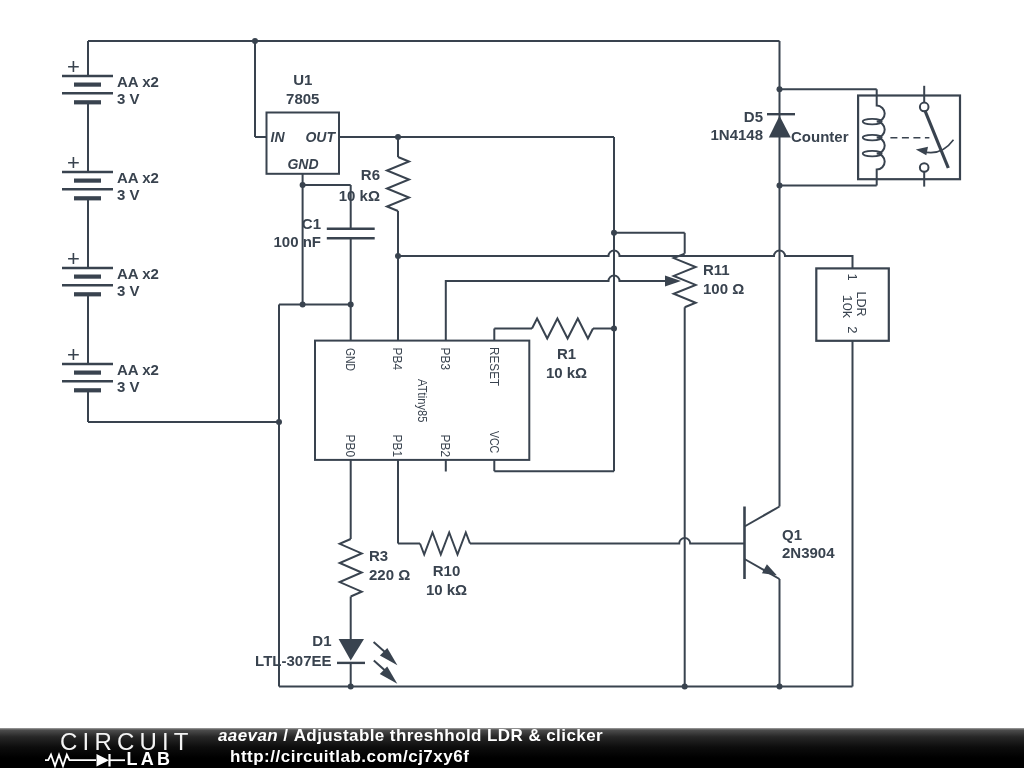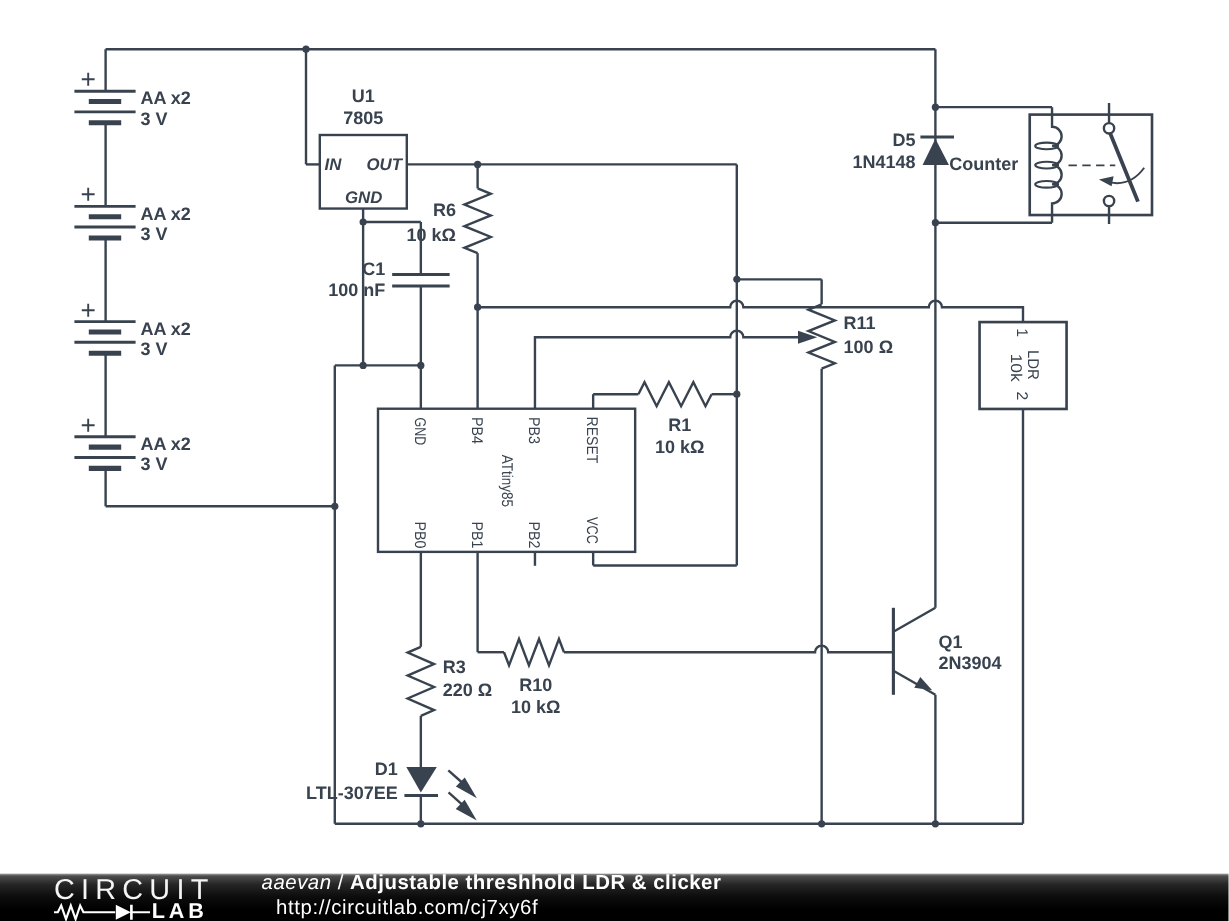--- a/index.html
+++ b/index.html
@@ -1,17 +1,17 @@
 <!DOCTYPE html>
 <html><head><meta charset="utf-8">
 <style>
 html,body{margin:0;padding:0;background:#fff;}
 #page{position:relative;width:1024px;height:768px;overflow:hidden;background:#fff;font-family:"Liberation Sans",sans-serif;}
 #footer{position:absolute;left:0;top:728px;width:1024px;height:40px;background:linear-gradient(180deg,#a4a4a4 0px,#4d4d4d 2px,#262626 9px,#0d0d0d 19px,#000 30px);}
-.ft{position:absolute;color:#fff;white-space:nowrap;}
+.ft{position:absolute;color:#fff;white-space:nowrap;font-weight:bold;}
 </style></head>
 <body>
 <div id="page">
 
 <svg width="1024" height="768" viewBox="0 0 1024 768">
 <rect x="0" y="0" width="1024" height="768" fill="#fff"></rect>
 
 <line x1="88" y1="41" x2="779.5" y2="41" stroke="#39434F" stroke-width="2"></line>
 
 <line x1="255" y1="41" x2="255" y2="137" stroke="#39434F" stroke-width="2"></line>
@@ -270,21 +270,21 @@
 
 <text transform="translate(847.5,326.3) rotate(90)" fill="#39434F" style="font-family:&quot;Liberation Sans&quot;,sans-serif;font-size:13px;font-weight:normal;">2</text>
 
 <text transform="translate(856.6,291.6) rotate(90)" fill="#39434F" textLength="25" lengthAdjust="spacingAndGlyphs" style="font-family:&quot;Liberation Sans&quot;,sans-serif;font-size:13px;font-weight:normal;">LDR</text>
 
 <text transform="translate(842.6,294.7) rotate(90)" fill="#39434F" textLength="23.4" lengthAdjust="spacingAndGlyphs" style="font-family:&quot;Liberation Sans&quot;,sans-serif;font-size:13px;font-weight:normal;">10k</text>
 </svg>
 
 <div id="footer"></div>
 
-<div class="ft" style="left:45px;top:728.3px;font-size:24px;letter-spacing:5.2px;font-weight:normal;color:#f4f4f4;text-align:center;">CIRCUIT</div>
+<div class="ft" style="left:60px;top:728.3px;font-size:24px;letter-spacing:5.2px;font-weight:normal;color:#f4f4f4;text-align:center;">CIRCUIT</div>
 
 <div class="ft" style="left:126.5px;top:749px;font-size:18px;font-weight:bold;letter-spacing:3.2px;">LAB</div>
 
 <svg width="82" height="18" viewBox="0 0 82 18" style="position:absolute;left:45px;top:751px">
       <path d="M0,9.2 L3.2,9.2 L6,3.6 L10,15 L14,3.6 L18,15 L21.8,3.6 L24.5,9.2 L51,9.2" stroke="#fff" stroke-width="1.8" fill="none"></path>
       <polygon points="51.5,3 51.5,15.5 64,9.2" fill="#fff"></polygon>
       <line x1="64.5" y1="3" x2="64.5" y2="15.5" stroke="#fff" stroke-width="2.2"></line>
       <line x1="64.5" y1="9.2" x2="80" y2="9.2" stroke="#fff" stroke-width="1.8"></line>
     </svg>
 

